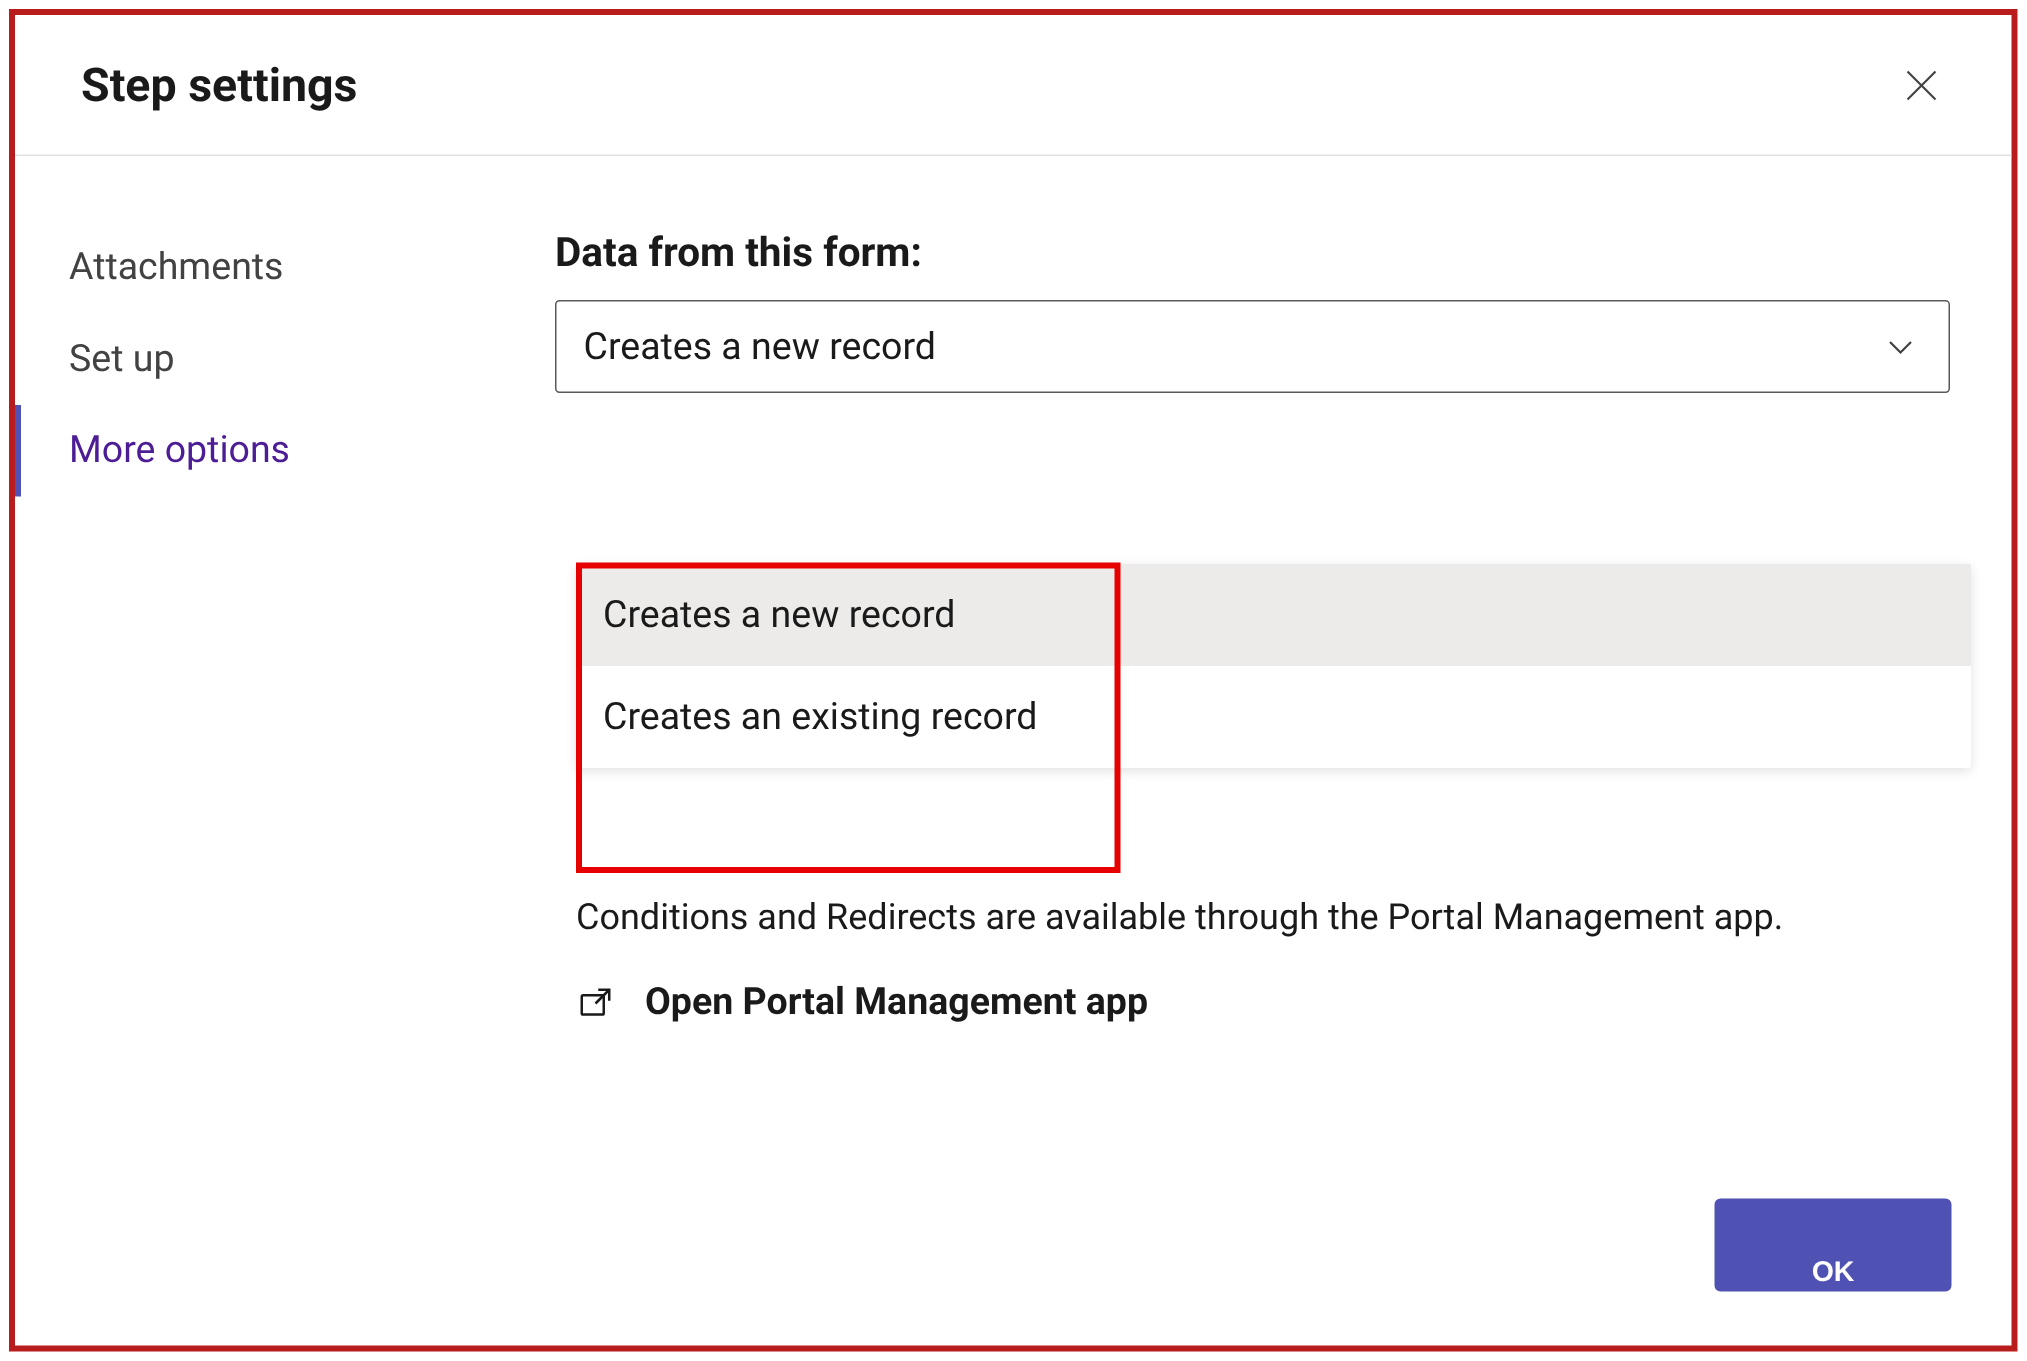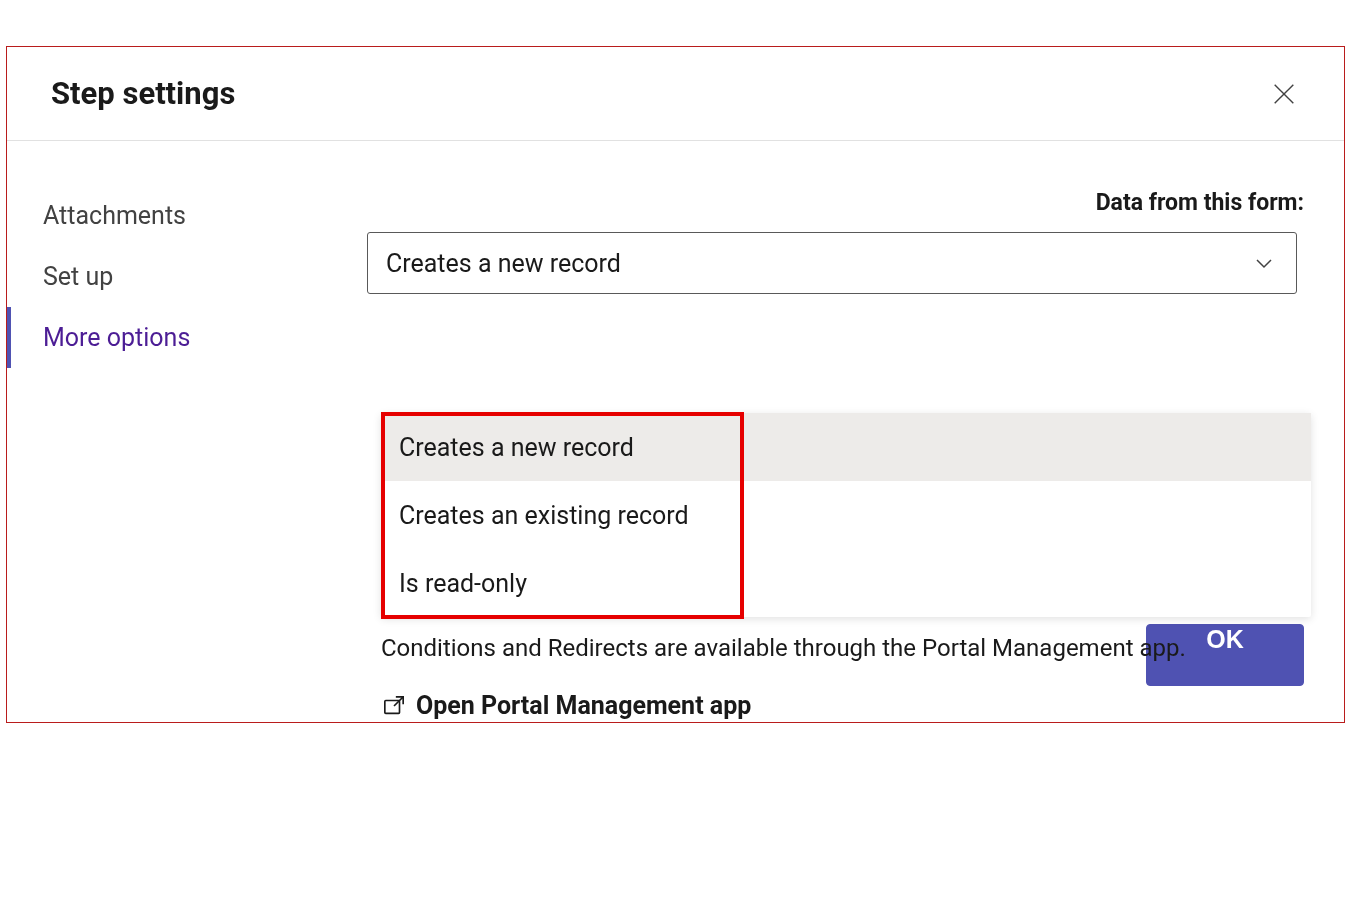--- a/index.html
+++ b/index.html
@@ -13,26 +13,25 @@
       color: #242424;
       width: 1351px;
       height: 907px;
       position: relative;
     }
     .dialog {
       position: absolute;
       left: 6px;
       top: 6px;
       width: 1339px;
-      height: 677px;
-      background: #fff;
-      border: 1px solid #b91c1c;
+      height: 895px;
+      background: #fff;
+      border: 4px solid #b91c1c;
       display: flex;
       flex-direction: column;
-      margin-top: 40px;
     }
     .dialog-header {
       display: flex;
       justify-content: space-between;
       align-items: center;
       padding: 28px 42px 28px 44px;
       border-bottom: 1px solid #e1e1e1;
     }
     .dialog-title {
       font-size: 31px;
@@ -77,25 +76,24 @@
       font-weight: 400;
       border-left: 4px solid #4f52b2;
     }
     .main {
       flex: 1;
       padding-top: 48px;
       padding-right: 40px;
       position: relative;
     }
     .field-label {
-      font-size: 23px;
+      font-size: 27px;
       font-weight: 700;
       color: #1a1a1a;
       margin-bottom: 16px;
-      text-align: right;
     }
     .select-box {
       width: 930px;
       height: 62px;
       border: 1.5px solid #595959;
       border-radius: 3px;
       display: flex;
       align-items: center;
       justify-content: space-between;
       padding: 0 20px 0 18px;
@@ -148,21 +146,21 @@
       font-size: 24px;
       color: #1a1a1a;
       line-height: 1.45;
     }
     .open-link {
       position: absolute;
       left: 374px;
       top: 550px;
       display: flex;
       align-items: center;
-      gap: 9px;
+      gap: 20px;
       font-size: 25px;
       font-weight: 700;
       color: #1a1a1a;
       cursor: pointer;
     }
     .open-link svg {
       width: 26px;
       height: 22px;
       stroke: #1a1a1a;
       stroke-width: 1.8;
@@ -171,25 +169,25 @@
     .dialog-footer {
       display: flex;
       justify-content: flex-end;
       gap: 16px;
       padding: 0 40px 36px 0;
     }
     .btn {
       min-width: 158px;
       height: 62px;
       border-radius: 4px;
-      font-size: 25px;
+      font-size: 19px;
       font-weight: 600;
       cursor: pointer;
       display: flex;
-      align-items: flex-start;
+      align-items: flex-end;
       justify-content: center;
     }
     .btn-primary {
       background: #4f52b2;
       color: #fff;
       border: 1px solid #4f52b2;
     }
     .btn-secondary {
       background: #fff;
       color: #1a1a1a;
@@ -236,23 +234,20 @@
       </div>
     </div>
 
     <div class="dropdown">
       <div class="dropdown-option selected">
         <span>Creates a new record</span>
       </div>
       <div class="dropdown-option">
         <span>Creates an existing record</span>
       </div>
-      <div class="dropdown-option">
-        <span>Is read-only</span>
-      </div>
     </div>
 
     <div class="highlight-box" style="left:374px; top:271px; width:363px; height:207px;"></div>
 
     <div class="info-text">Conditions and Redirects are available through the Portal Management app.</div>
 
     <div class="open-link">
       <svg viewBox="0 0 24 24">
         <rect x="2" y="6" width="16" height="14" rx="1"></rect>
         <polyline points="14 2 22 2 22 10"></polyline>

